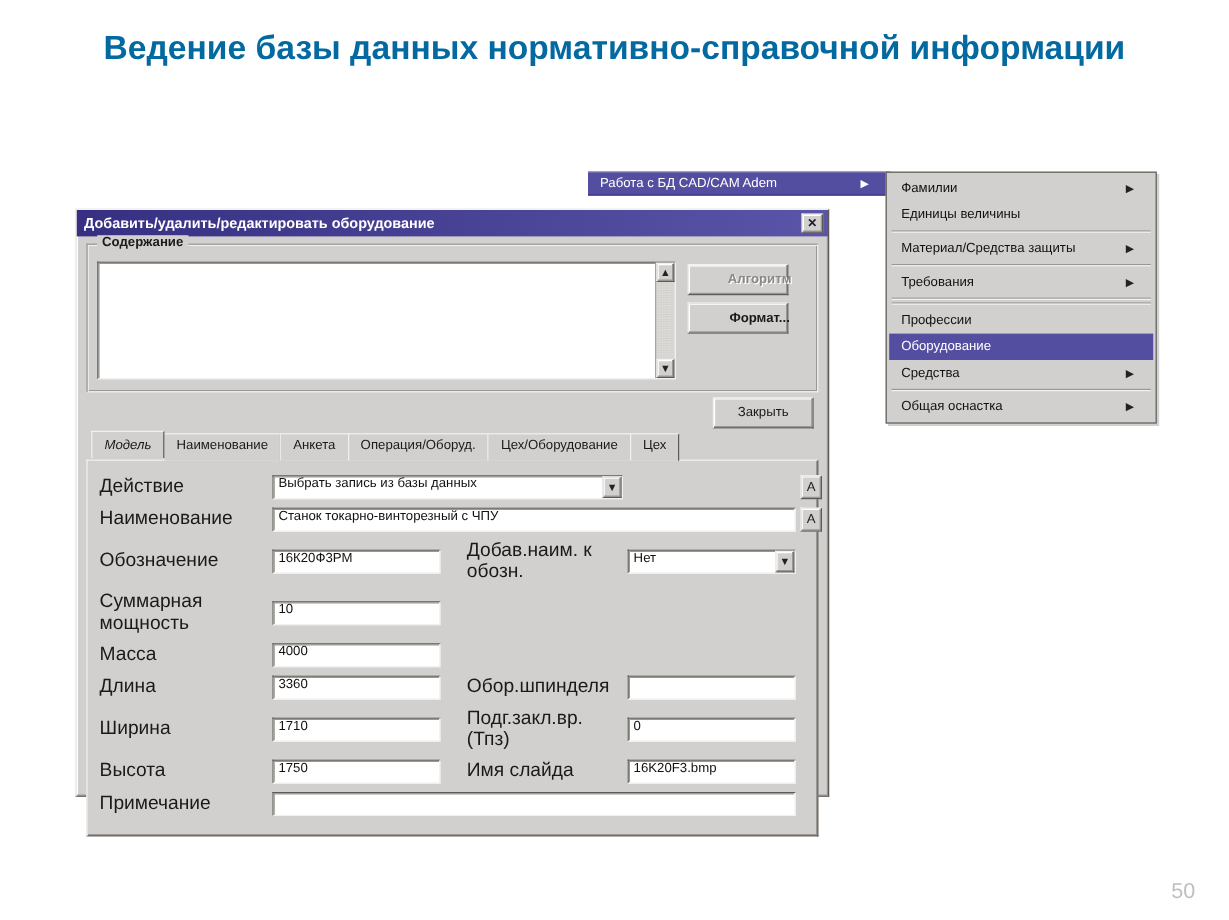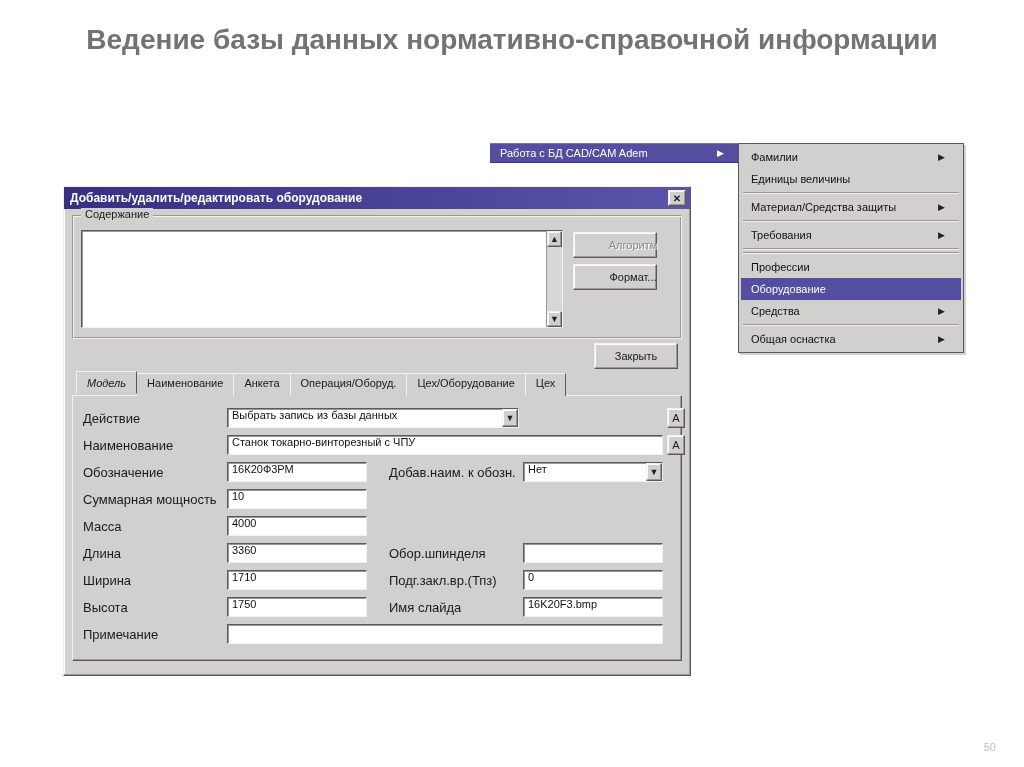--- a/index.html
+++ b/index.html
@@ -7,30 +7,30 @@
     font-family: "Arial", "Helvetica", sans-serif;
     background: #ffffff;
     width: 1024px;
     height: 767px;
     position: relative;
   }
   .slide-title {
     text-align: center;
     font-size: 28px;
     font-weight: 900;
-    color: #737373;
+    color: #0369a1;
     padding: 24px 40px 18px 40px;
     line-height: 1.15;
   }
   .page-num {
     position: absolute;
     bottom: 14px;
     right: 28px;
     color: #bfbfbf;
-    font-size: 11px;
+    font-size: 18px;
   }
 
   
   :root {
     --face: #d2d0ce;          
     --hi:   #f2f1ef;          
     --mid:  #9b9894;          
     --dk:   #5c5a56;          
     --menu-sel: #544ea0;      
   }
@@ -54,21 +54,20 @@
     background: #fff;
   }
 
   
   .dialog {
     position: absolute;
     left: 63px;
     top: 174px;
     width: 628px;
     height: 490px;
-    margin-top: 12px;
   }
   .titlebar {
     height: 22px;
     background: linear-gradient(90deg, #362f82 0%, #5a55a8 100%);
     color: #fff;
     font-size: 12px;
     font-weight: 700;
     display: flex;
     align-items: center;
     padding: 0 4px 0 6px;
@@ -82,20 +81,21 @@
   }
   .dlg-body { position: relative; padding: 6px 8px 8px 8px; font-size: 11px; color: #1a1a1a; }
 
   .groupbox {
     border: 1px solid var(--mid);
     border-right-color: var(--hi);
     border-bottom-color: var(--hi);
     box-shadow: inset 1px 1px 0 var(--hi), inset -1px -1px 0 var(--mid);
     padding: 8px 8px 10px 8px;
     position: relative;
+    font-weight: bold;
   }
   .group-title {
     position: absolute;
     top: -8px; left: 8px;
     background: var(--face);
     padding: 0 4px;
     font-size: 11px;
   }
 
   .content-row { display: flex; gap: 10px; }
@@ -134,21 +134,21 @@
   .tabpage {
     border-top:1px solid var(--hi); border-left:1px solid var(--hi);
     border-right:1px solid var(--dk); border-bottom:1px solid var(--dk);
     box-shadow: inset -1px -1px 0 var(--mid);
     background: var(--face);
     padding: 12px 14px 16px 10px;
   }
 
   .form-grid { display:grid; grid-template-columns: 140px 140px 14px 130px 140px 14px; column-gap: 4px; row-gap: 7px; align-items:center;}
   .fld { height:20px; padding:0 4px; font-size:11px; color:#111; }
-  .lbl { font-size:13px; }
+  .lbl { font-size:16px; }
   .combo { position:relative; }
   .combo .arrow {
     position:absolute; right:0; top:0; width:16px; height:100%;
     display:flex;align-items:center;justify-content:center;font-size:9px;color:#222;
   }
   .mini-a { width:18px; height:20px; font-size:11px; }
 
   
   .menu-root {
     position:absolute; left:490px; top:143px;

